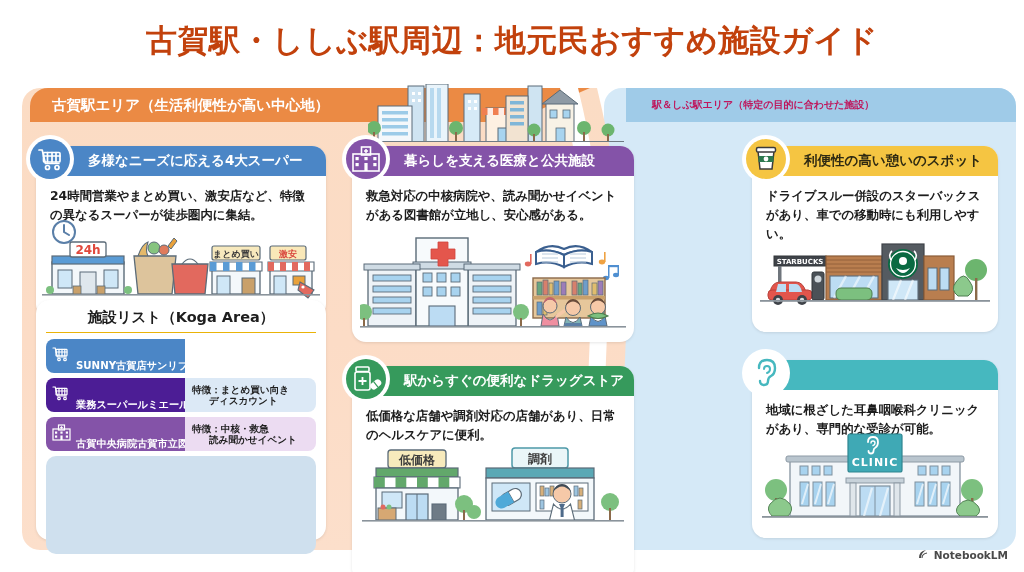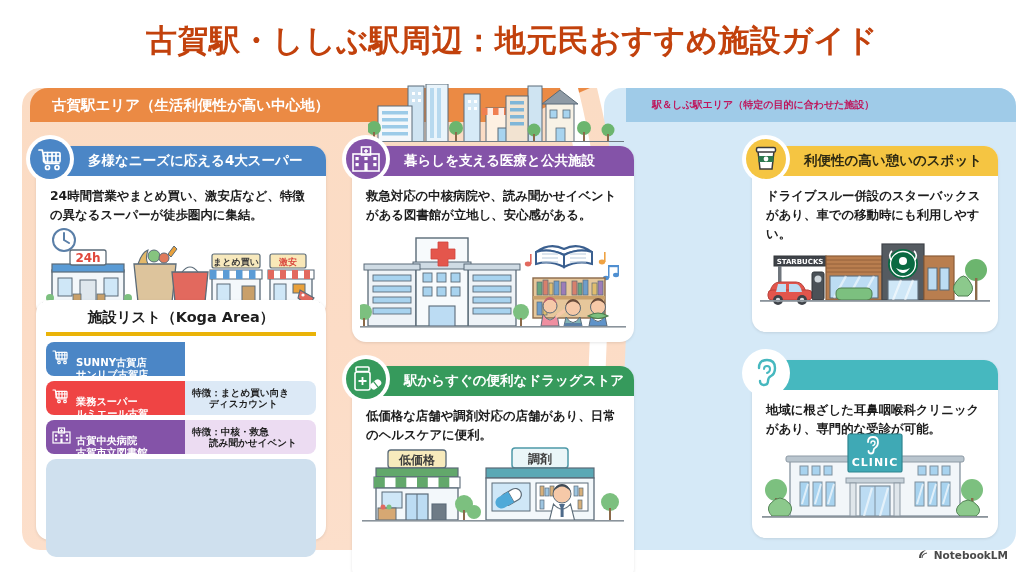--- a/index.html
+++ b/index.html
@@ -113,30 +113,30 @@
   
   #facility-list {
     position: absolute; left: 36px; top: 300px; width: 290px; height: 240px;
     background: #ffffff; border-radius: 14px;
     box-shadow: 0 1px 3px rgba(0,0,0,.10);
     padding: 8px 10px 10px 10px;
   }
   .fl-title {
     text-align: center; font-size: 14.5px; font-weight: 700; color: #1d1d1d;
     padding-bottom: 5px;
-    border-bottom: 4px solid #eab308;
+    border-bottom: 1px solid #eab308;
     margin-bottom: 6px;
   }
   .fl-row { display: flex; align-items: stretch; margin-bottom: 5px; height: 34px; }
   .fl-name {
     width: 139px; border-radius: 8px 0 0 8px;
     display: flex; align-items: center; gap: 5px;
     padding-left: 6px; color:#fff;
   }
-  .fl-name .fl-text { display: flex; flex-direction: column; line-height: 1.18; margin-top: 20px; }
+  .fl-name .fl-text { display: flex; flex-direction: row; line-height: 1.18; margin-top: 20px; }
   .fl-text span { font-size: 10.2px; font-weight: 700; white-space: nowrap; }
   .fl-feat {
     flex: 1; border-radius: 0 8px 8px 0;
     display: flex; align-items: center;
     padding-left: 7px;
   }
   .fl-feat .fl-ftext { display:flex; flex-direction: column; line-height:1.18; }
   .fl-ftext span { font-size: 9.6px; font-weight: 700; color:#1d1d1d; white-space: nowrap; }
   .fl-ftext span.indent { padding-left: 17px; }
   .fl-blank {
@@ -239,21 +239,21 @@
             <circle cx="19.5" cy="30.5" r="2"></circle>
               <circle cx="29" cy="30.5" r="2"></circle>
           </g>
         </svg>
       </div>
       <span class="head-label">多様なニーズに応える4大スーパー</span>
     </div>
     <div class="card-body">
       <div class="card-desc">24時間営業やまとめ買い、激安店など、特徴の異なるスーパーが徒歩圏内に集結。</div>
     </div>
-    <div style="position:absolute;left:6px;top:74px;">
+    <div style="position:absolute;left:6px;top:66px;">
       <svg class="illus" width="278" height="92" viewBox="0 0 278 92">
 
         <circle cx="22" cy="20" r="11" fill="#fff" stroke="#5a7fa8" stroke-width="2"></circle>
         <path d="M22 13 v7 l5 3" stroke="#5a7fa8" stroke-width="2" fill="none" stroke-linecap="round"></path>
 
         <rect x="10" y="50" width="72" height="32" fill="#f3f7fa" stroke="#5b6b78" stroke-width="1.4"></rect>
         <rect x="10" y="44" width="72" height="8" fill="#5a9bd5" stroke="#5b6b78" stroke-width="1.2"></rect>
         <rect x="28" y="30" width="36" height="15" rx="2" fill="#fff" stroke="#5b6b78" stroke-width="1.3"></rect>
         <text x="46" y="42" font-size="12" font-weight="700" fill="#e0483c" text-anchor="middle" font-family="DejaVu Sans, sans-serif">24h</text>
         <rect x="16" y="58" width="14" height="18" fill="#cfe7f7" stroke="#5b6b78" stroke-width="1"></rect>
@@ -311,21 +311,21 @@
           </svg>
         </span>
         <span class="fl-text">
           <span>SUNNY古賀店</span>
           <span>サンリブ古賀店</span>
         </span>
       </div>
     </div>
 
     <div class="fl-row">
-      <div class="fl-name" style="background:#ef4444;">
+      <div class="fl-name" style="background:#4c1d95;">
         <span>
           <svg width="19" height="16" viewBox="0 0 19 16">
             <g stroke="#fff" stroke-width="1.2" fill="none" stroke-linecap="round">
               <path d="M1 2 h2.2 l2.2 9 h9"></path>
               <rect x="4" y="3.4" width="11" height="6.4" rx=".6"></rect>
               <path d="M7 3.4 v6.4 M10 3.4 v6.4 M12.8 3.4 v6.4 M4 6 h11"></path>
               <circle cx="7" cy="13.4" r="1.3"></circle>
                 <circle cx="13" cy="13.4" r="1.3"></circle>
             </g>
           </svg>

